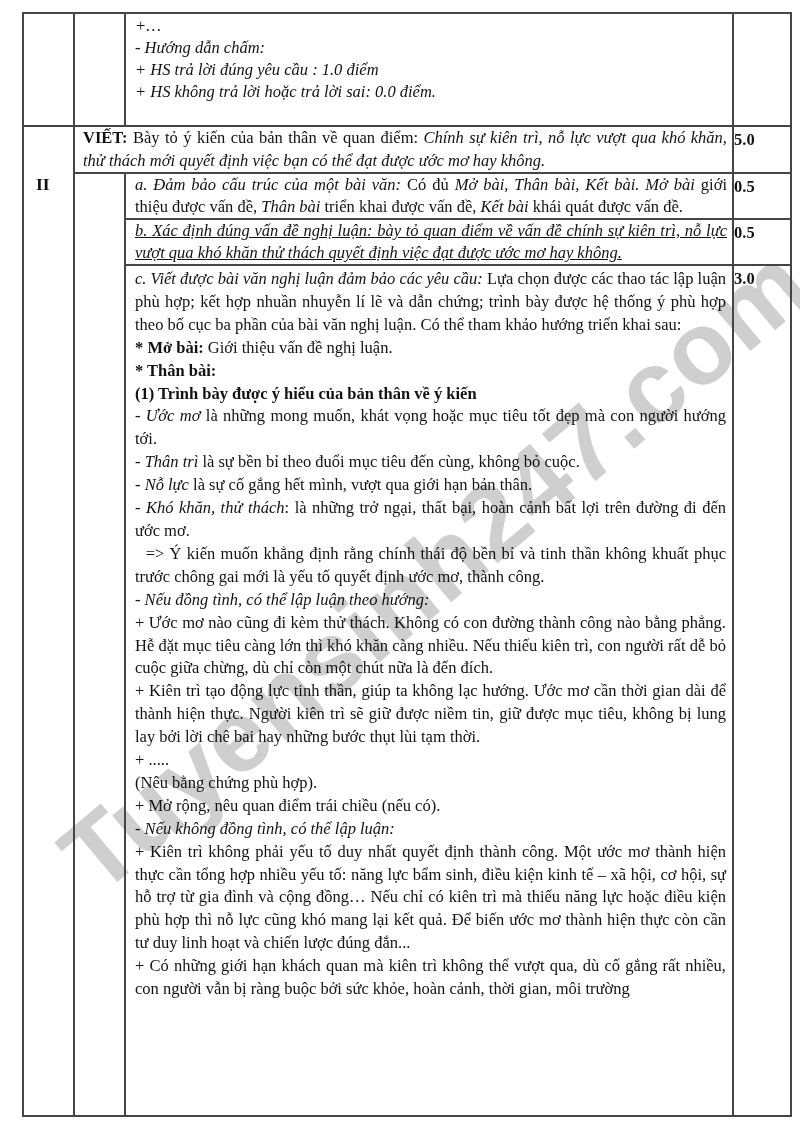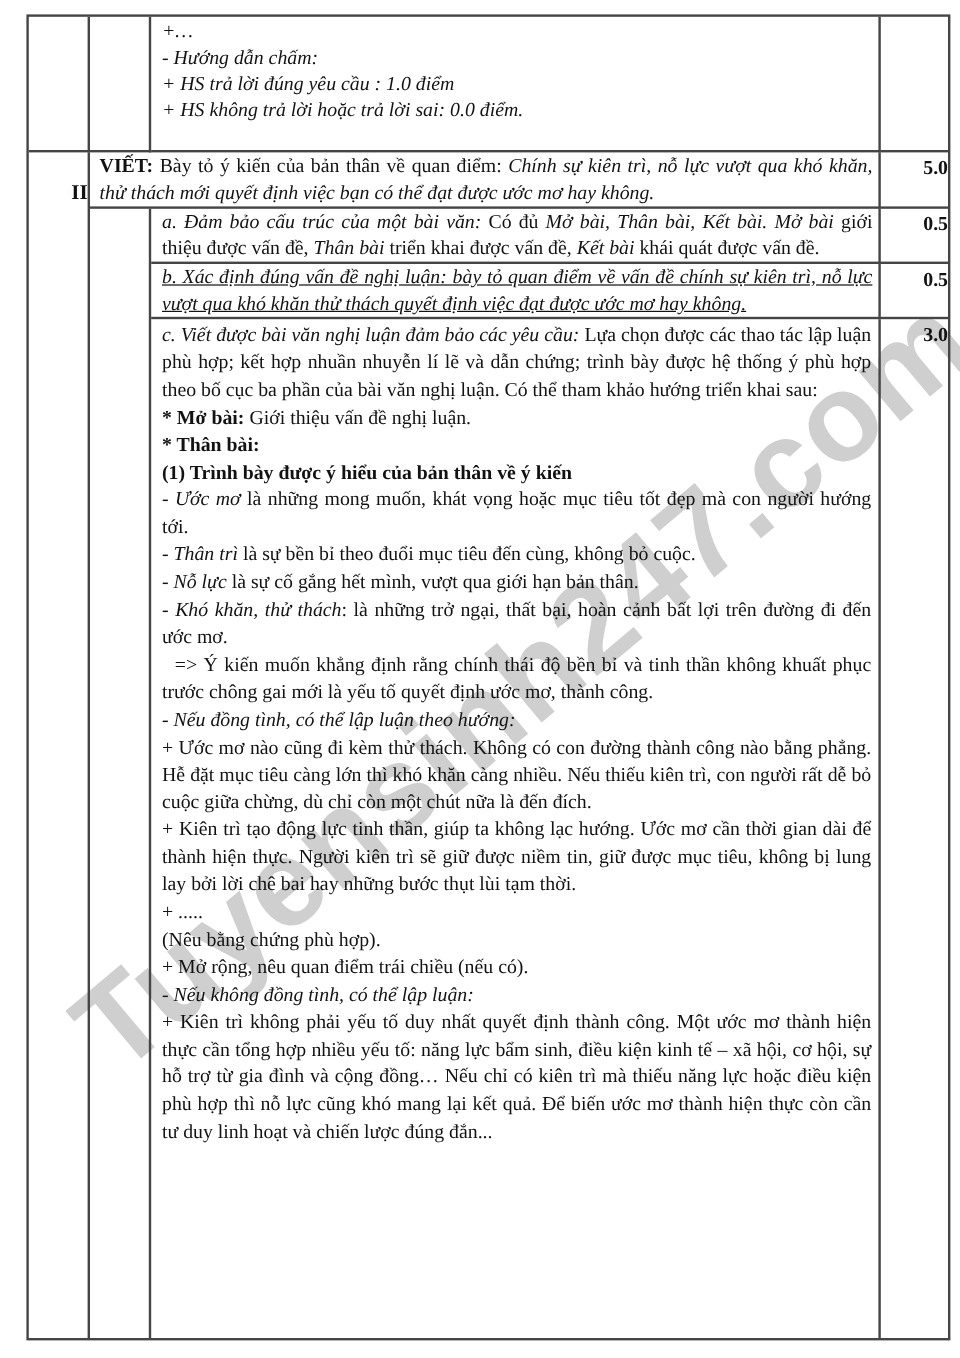--- a/index.html
+++ b/index.html
@@ -19,29 +19,29 @@
   .br{border-right:2px solid #454545;}
   .bb{border-bottom:2px solid #454545;}
   .b{font-weight:bold;}
   .i{font-style:italic;}
   p{margin:0;}
   .cell-top{grid-row:1;grid-column:3;font-style:italic;font-size:16.5px;line-height:22px;
     padding:1px 6px 0 9px;}
   .c-r1c1{grid-row:1;grid-column:1;}
   .c-r1c2{grid-row:1;grid-column:2;}
   .c-r1c4{grid-row:1;grid-column:4;}
-  .cell-section{grid-row:2 / span 4;grid-column:1;text-align:right;padding-top:23px;
-    font-weight:bold;font-size:17.5px;}
+  .cell-section{grid-row:2 / span 4;grid-column:1;text-align:left;padding-top:47px;
+    font-weight:bold;font-size:17.5px;margin-left:12px;}
   .cell-viet{grid-row:2;grid-column:2 / span 2;font-size:16.5px;line-height:22.5px;
     padding:0 5px 0 8px;text-align:justify;}
   .cell-empty2{grid-row:3 / span 3;grid-column:2;}
   .cell-a{grid-row:3;grid-column:3;font-size:16.5px;line-height:22px;padding:0 5px 0 9px;text-align:justify;}
   .cell-b{grid-row:4;grid-column:3;font-size:16.5px;line-height:22px;padding:0 5px 0 9px;text-align:justify;text-decoration:underline;}
   .cell-c{grid-row:5;grid-column:3;font-size:16.5px;line-height:22.9px;padding:2px 6px 0 9px;text-align:justify;}
-  .score{font-weight:bold;text-align:right;font-size:16.5px;padding-top:3px;}
+  .score{font-weight:bold;text-align:left;font-size:16.5px;padding-top:3px;}
   .sc-viet{grid-row:2;grid-column:4;}
   .sc-a{grid-row:3;grid-column:4;}
   .sc-b{grid-row:4;grid-column:4;}
   .sc-c{grid-row:5;grid-column:4;}
 </style>
 </head>
 <body>
 
 <div class="page">
 
@@ -82,17 +82,18 @@
         <p><span>- </span><span class="i">Khó khăn, thử thách</span><span>:  là những trở ngại, thất bại, hoàn cảnh bất lợi trên đường đi đến ước mơ.</span></p>
         <p><span>&nbsp;&nbsp;=&gt; Ý kiến muốn khẳng định rằng chính thái độ bền bỉ và tinh thần không khuất phục trước chông gai mới là yếu tố quyết định ước mơ, thành công.</span></p>
         <p><span class="i">- Nếu đồng tình, có thể lập luận theo hướng:</span></p>
         <p><span>+ Ước mơ nào cũng đi kèm thử thách. Không có con đường thành công nào bằng phẳng. Hễ đặt mục tiêu càng lớn thì khó khăn càng nhiều. Nếu thiếu kiên trì, con người rất dễ bỏ cuộc giữa chừng, dù chỉ còn một chút nữa là đến đích.</span></p>
         <p><span>+ Kiên trì tạo động lực tinh thần, giúp ta không lạc hướng. Ước mơ cần thời gian dài để thành hiện thực. Người kiên trì sẽ giữ được niềm tin, giữ được mục tiêu, không bị lung lay bởi lời chê bai hay những bước thụt lùi tạm thời.</span></p>
         <p><span>+ .....</span></p>
         <p><span>(Nêu bằng chứng phù hợp).</span></p>
         <p><span>+ Mở rộng, nêu quan điểm trái chiều (nếu có).</span></p>
         <p><span class="i">- Nếu không đồng tình, có thể lập luận:</span></p>
         <p><span>+ Kiên trì không phải yếu tố duy nhất quyết định thành công. Một ước mơ thành hiện thực cần tổng hợp nhiều yếu tố: năng lực bẩm sinh, điều kiện kinh tế – xã hội, cơ hội, sự hỗ trợ từ gia đình và cộng đồng… Nếu chỉ có kiên trì mà thiếu năng lực hoặc điều kiện phù hợp thì nỗ lực cũng khó mang lại kết quả. Để biến ước mơ thành hiện thực còn cần tư duy linh hoạt và chiến lược đúng đắn...</span></p>
+        <p><span>+ Có những giới hạn khách quan mà kiên trì không thể vượt qua, dù cố gắng rất nhiều, con người vẫn bị ràng buộc bởi sức khỏe, hoàn cảnh, thời gian, môi trường</span></p>
       </div>
     <div class="cell score sc-c">3.0</div>
   </div>
 
 </div>
 
 </body></html>

